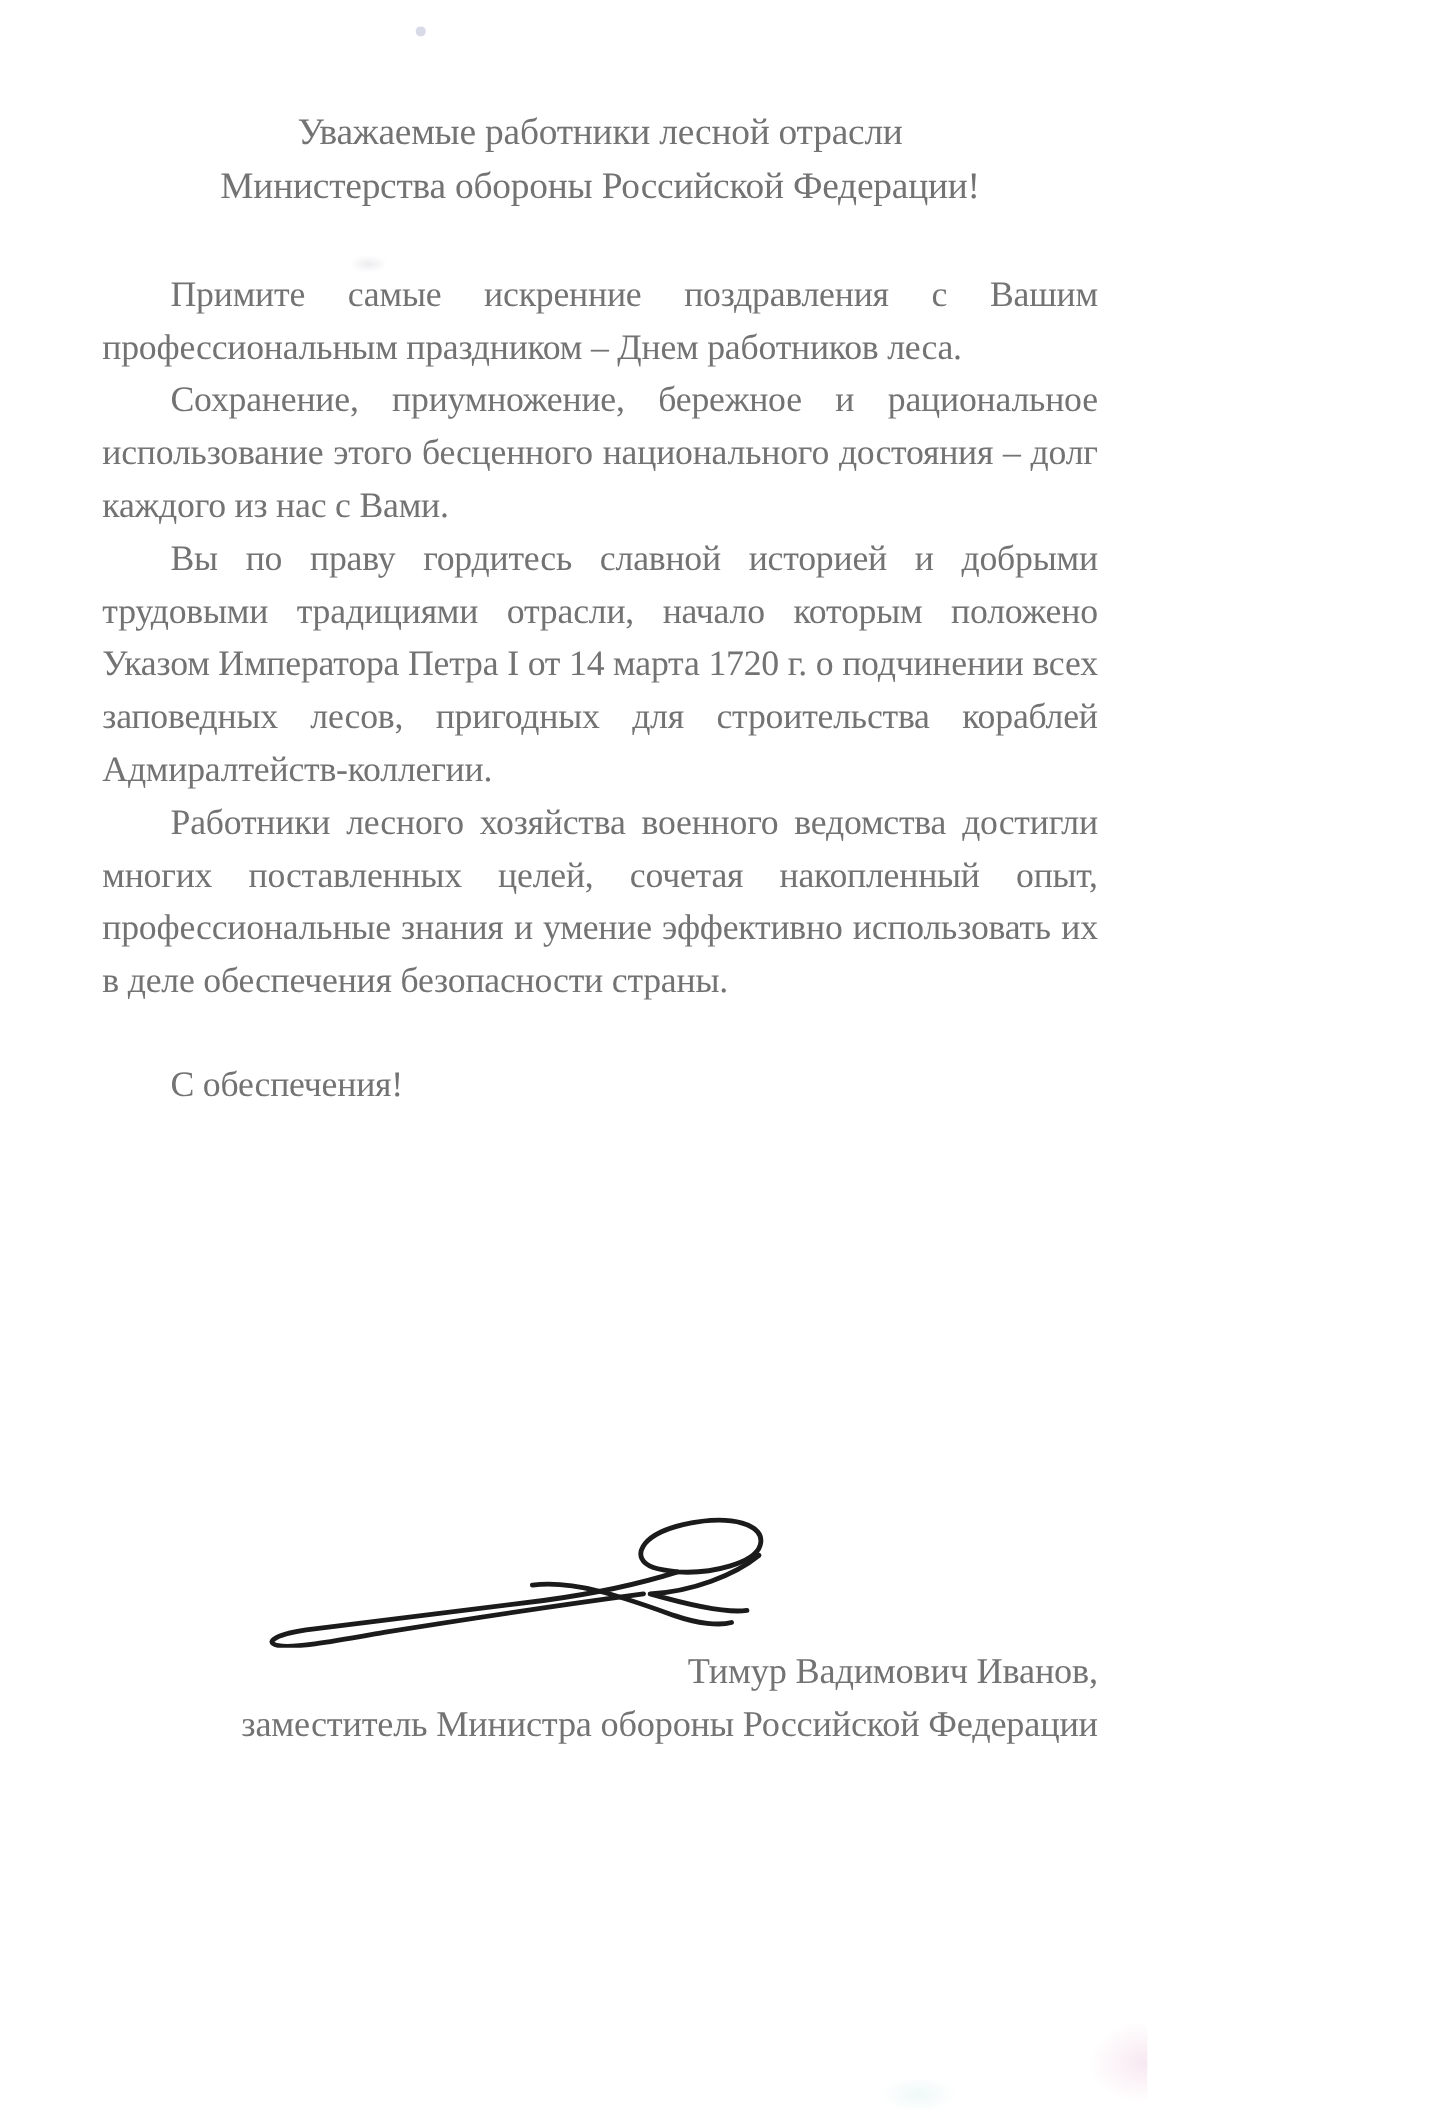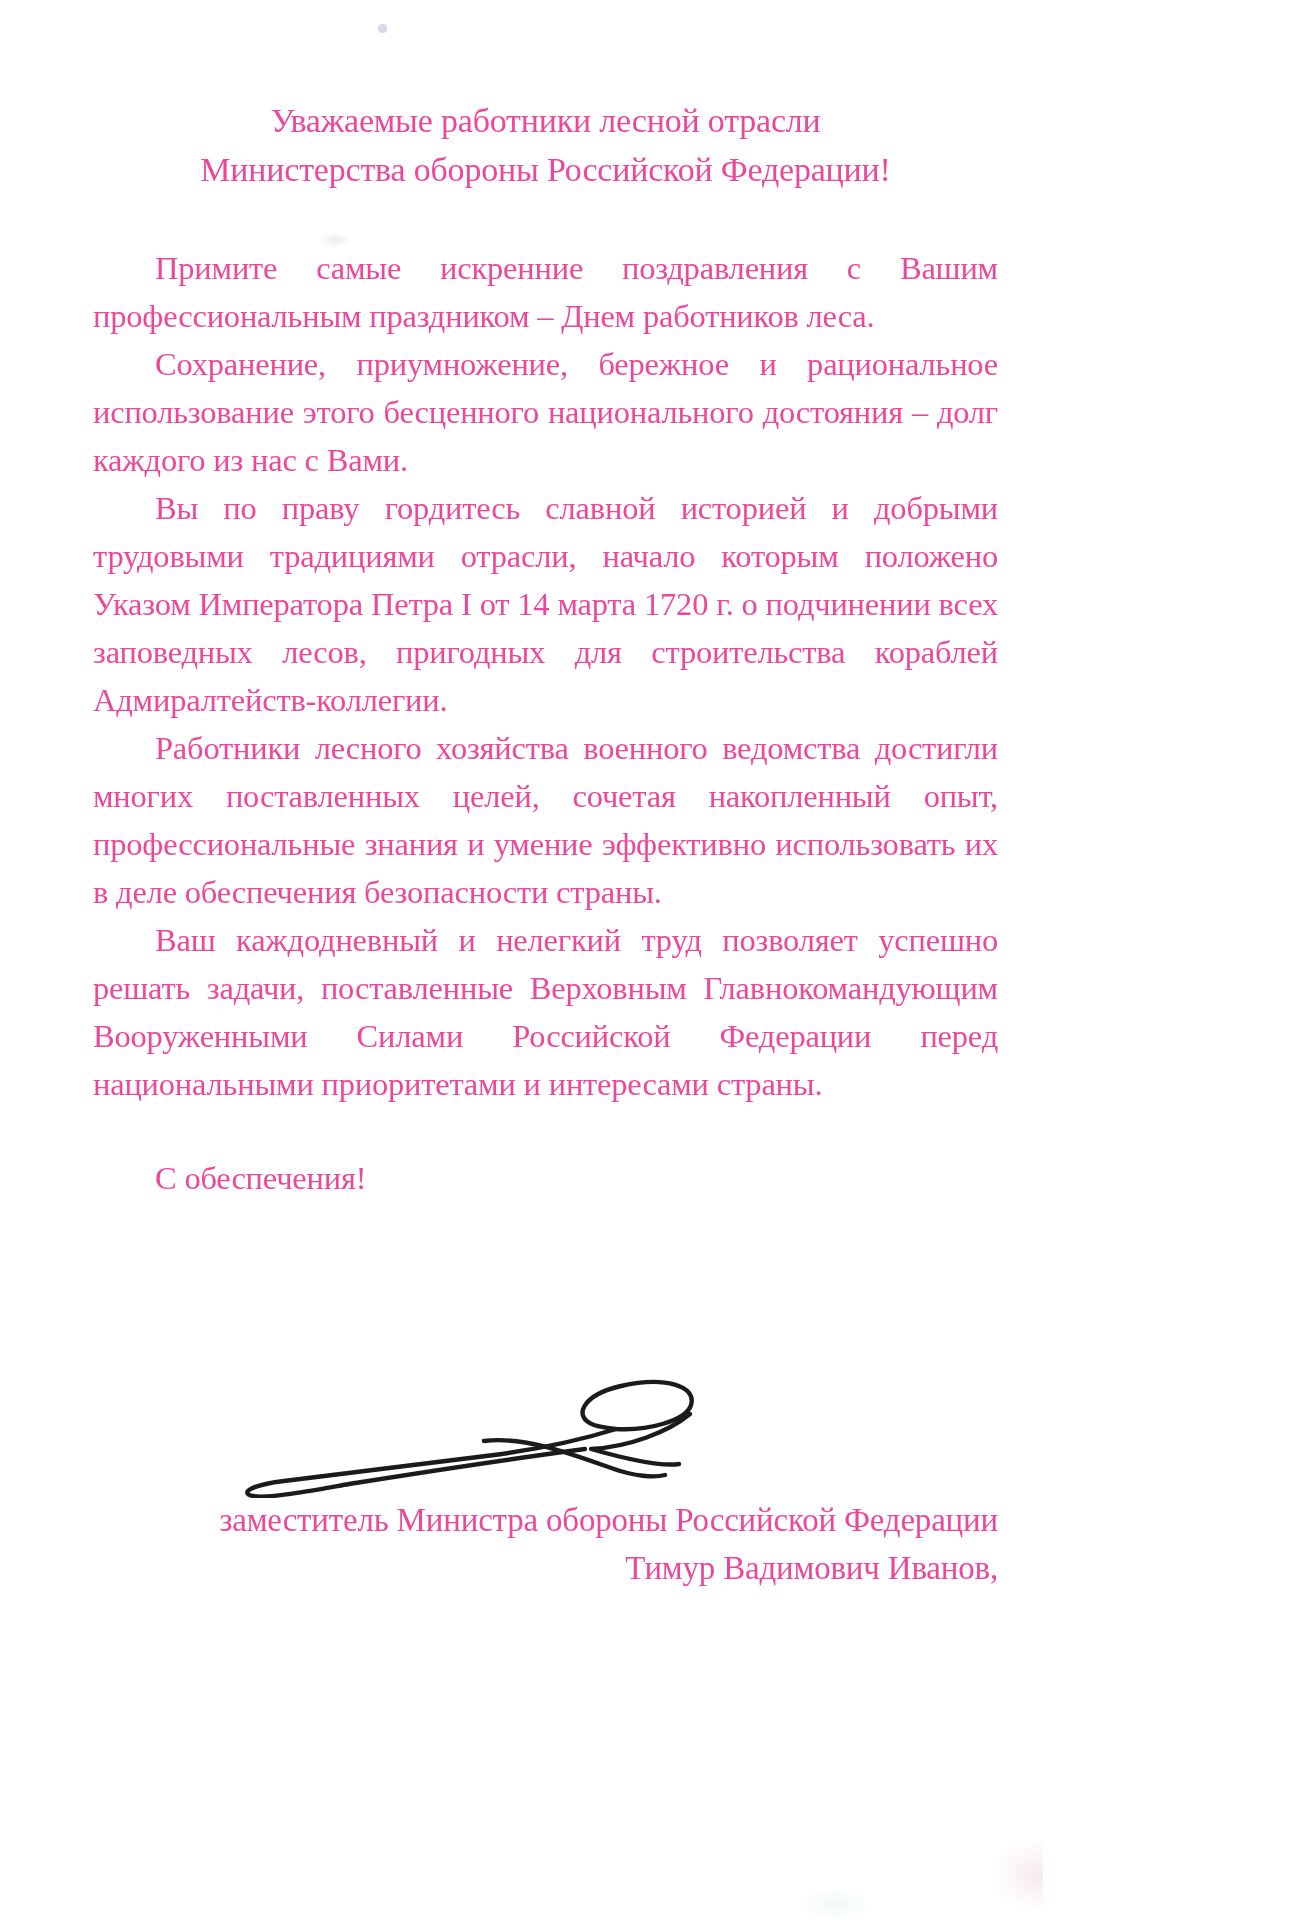--- a/index.html
+++ b/index.html
@@ -2,21 +2,21 @@
 <html lang="ru"><head>
 <meta charset="utf-8">
 <style>
   html,body{margin:0;padding:0;background:#ffffff;}
   .sheet{
     position:relative;
     width:1043px;height:1920px;
     background:#ffffff;
     overflow:hidden;
     font-family:"Liberation Serif","DejaVu Serif",serif;
-    color:#ec4899;
+    color:#737373;
   }
   .salutation{
     position:absolute;
     left:93px;top:96px;width:905px;
     text-align:center;
     font-size:34px;line-height:49px;
     letter-spacing:-0.2px;
   }
   .letter-body{
     position:absolute;
@@ -80,38 +80,37 @@
   <div class="salutation">
     <div>Уважаемые работники лесной отрасли</div>
     <div>Министерства обороны Российской Федерации!</div>
   </div>
 
   <div class="letter-body">
     <p>Примите самые искренние поздравления с Вашим профессиональным праздником – Днем работников леса.</p>
     <p>Сохранение, приумножение, бережное и рациональное использование этого бесценного национального достояния – долг каждого из нас с Вами.</p>
     <p>Вы по праву гордитесь славной историей и добрыми трудовыми традициями отрасли, начало которым положено Указом Императора Петра I от 14 марта 1720 г. о подчинении всех заповедных лесов, пригодных для строительства кораблей Адмиралтейств-коллегии.</p>
     <p>Работники лесного хозяйства военного ведомства достигли многих поставленных целей, сочетая накопленный опыт, профессиональные знания и умение эффективно использовать их в деле обеспечения безопасности страны.</p>
-    <p>Ваш каждодневный и нелегкий труд позволяет успешно решать задачи, поставленные Верховным Главнокомандующим Вооруженными Силами Российской Федерации перед национальными приоритетами и интересами страны.</p>
     <p class="closing">С обеспечения!</p>
   </div>
 
   <svg class="signature-svg" viewBox="0 0 462 120" fill="none" stroke="#1b1b1b" stroke-width="4.4" stroke-linecap="round" stroke-linejoin="round">
 
     <path d="M 356,47 C 334,39 344,17 383,8 C 427,-2 459,8 453,27 C 448,43 409,53 378,51 C 369,50 362,49 356,47"></path>
 
     <path d="M 378,51 C 340,63 301,71 256,77 C 161,89 76,99 46,103 C 13,107 1,115 15,118 C 29,121 71,113 111,106 C 211,90 302,77 347,71"></path>
 
     <path d="M 246,63 C 286,58 331,75 376,91 C 396,98 416,100 427,97"></path>
 
     <path d="M 452,36 C 430,54 391,69 353,71 C 381,79 421,89 441,86"></path>
   </svg>
 
   <div class="sig-block">
+    <div>Тимур Вадимович Иванов,</div>
     <div>заместитель Министра обороны Российской Федерации</div>
-    <div>Тимур Вадимович Иванов,</div>
   </div>
 
   <div class="speck-top"></div>
   <div class="smudge-mid"></div>
   <div class="mark-right"></div>
   <div class="smudge-b1"></div>
   <div class="smudge-b2"></div>
   <div class="smudge-b3"></div>
 
 </div>

